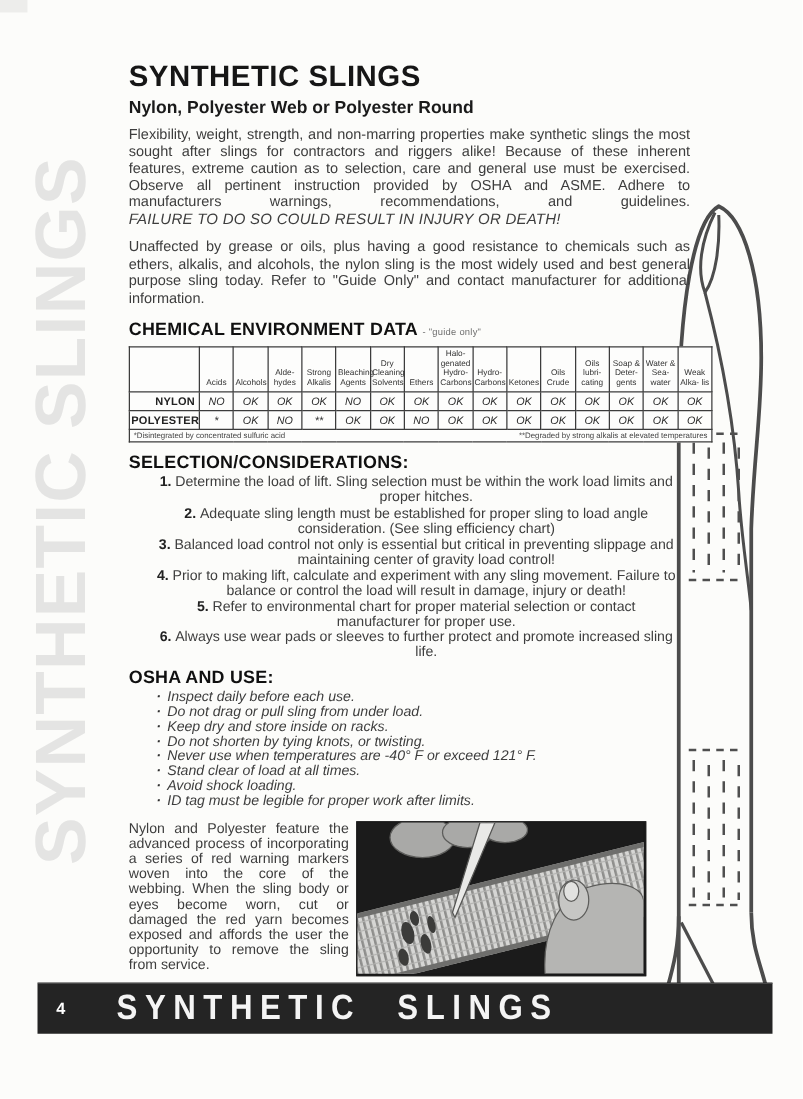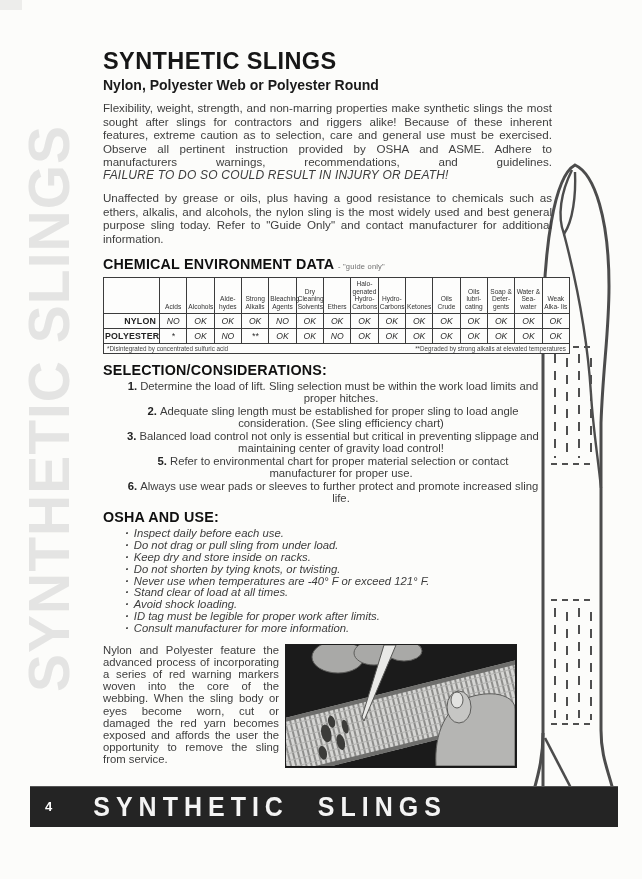--- a/index.html
+++ b/index.html
@@ -193,35 +193,35 @@
           </td>
         </tr>
       </tbody>
     </table>
 
     <div class="section-head sel-head">SELECTION/CONSIDERATIONS:</div>
     <ol class="sel">
       <li><span class="num">1.</span><span>Determine the load of lift.  Sling selection must be within the work load limits and proper hitches.</span></li>
       <li><span class="num">2.</span><span>Adequate sling length must be established for proper sling to load angle consideration.  (See sling efficiency chart)</span></li>
       <li><span class="num">3.</span><span>Balanced load control not only is essential but critical in preventing slippage and maintaining center of gravity load control!</span></li>
+      <li><span class="num">4.</span><span>Prior to making lift, calculate and experiment with any sling movement. Failure to balance or control the load will result in damage, injury or death!</span></li>
       <li><span class="num">5.</span><span>Refer to environmental chart for proper material selection or contact manufacturer for proper use.</span></li>
       <li><span class="num">6.</span><span>Always use wear pads or sleeves to further protect and promote increased sling life.</span></li>
     </ol>
 
     <div class="section-head care-head">OSHA AND USE:</div>
     <ul class="care">
       <li><span class="blt">·</span><span>Inspect daily before each use.</span></li>
       <li><span class="blt">·</span><span>Do not drag or pull sling from under load.</span></li>
       <li><span class="blt">·</span><span>Keep dry and store inside on racks.</span></li>
       <li><span class="blt">·</span><span>Do not shorten by tying knots, or twisting.</span></li>
       <li><span class="blt">·</span><span>Never use when temperatures are -40° F or exceed 121° F.</span></li>
       <li><span class="blt">·</span><span>Stand clear of load at all times.</span></li>
       <li><span class="blt">·</span><span>Avoid shock loading.</span></li>
       <li><span class="blt">·</span><span>ID tag must be legible for proper work after limits.</span></li>
-      <li><span class="blt">·</span><span>Consult manufacturer for more information.</span></li>
     </ul>
 
     <div class="bottom-row">
       <p class="marker-p">Nylon and Polyester feature the advanced process of incorporating a series of red warning markers woven into the core of the webbing. When the sling body or eyes become worn, cut or damaged the red yarn becomes exposed and affords the user the opportunity to remove the sling from service.</p>
       <div class="photo">
         <svg width="229" height="121" viewBox="0 0 229 121" xmlns="http://www.w3.org/2000/svg">
           <defs>
             <pattern id="weave" width="5" height="7" patternUnits="userSpaceOnUse">
               <rect width="5" height="7" fill="#d6d6d4"></rect>
               <rect x="0" y="0" width="2" height="7" fill="#8e8e8c"></rect>

